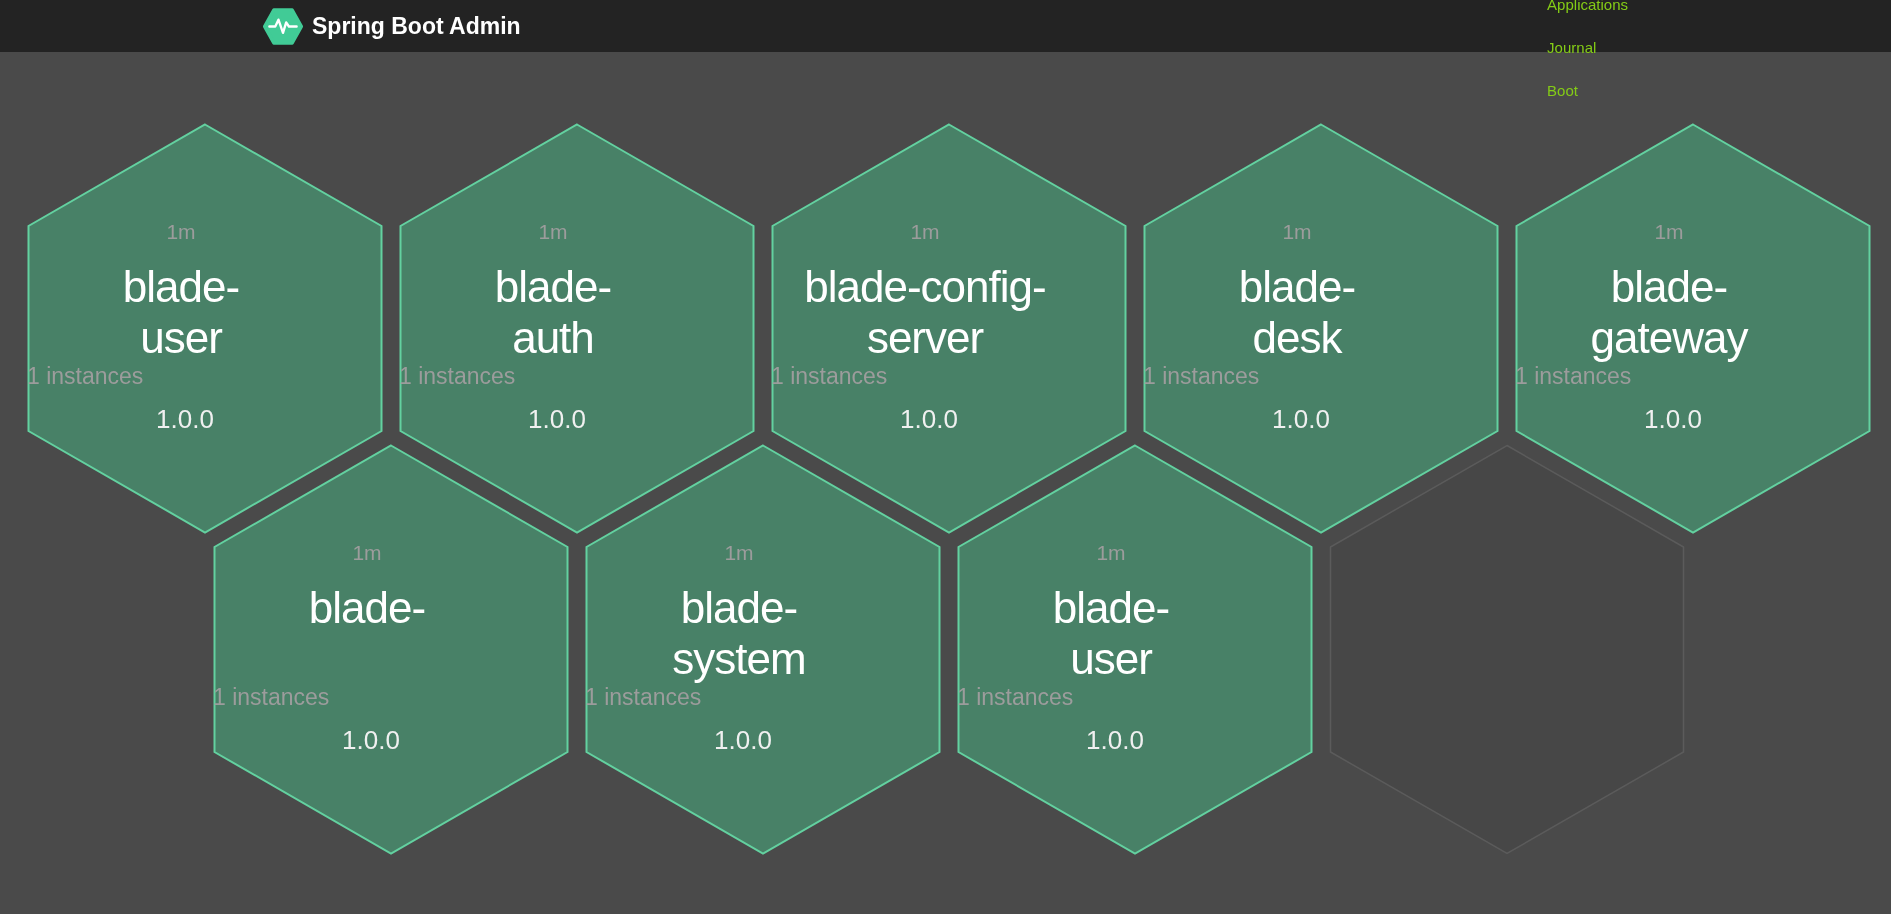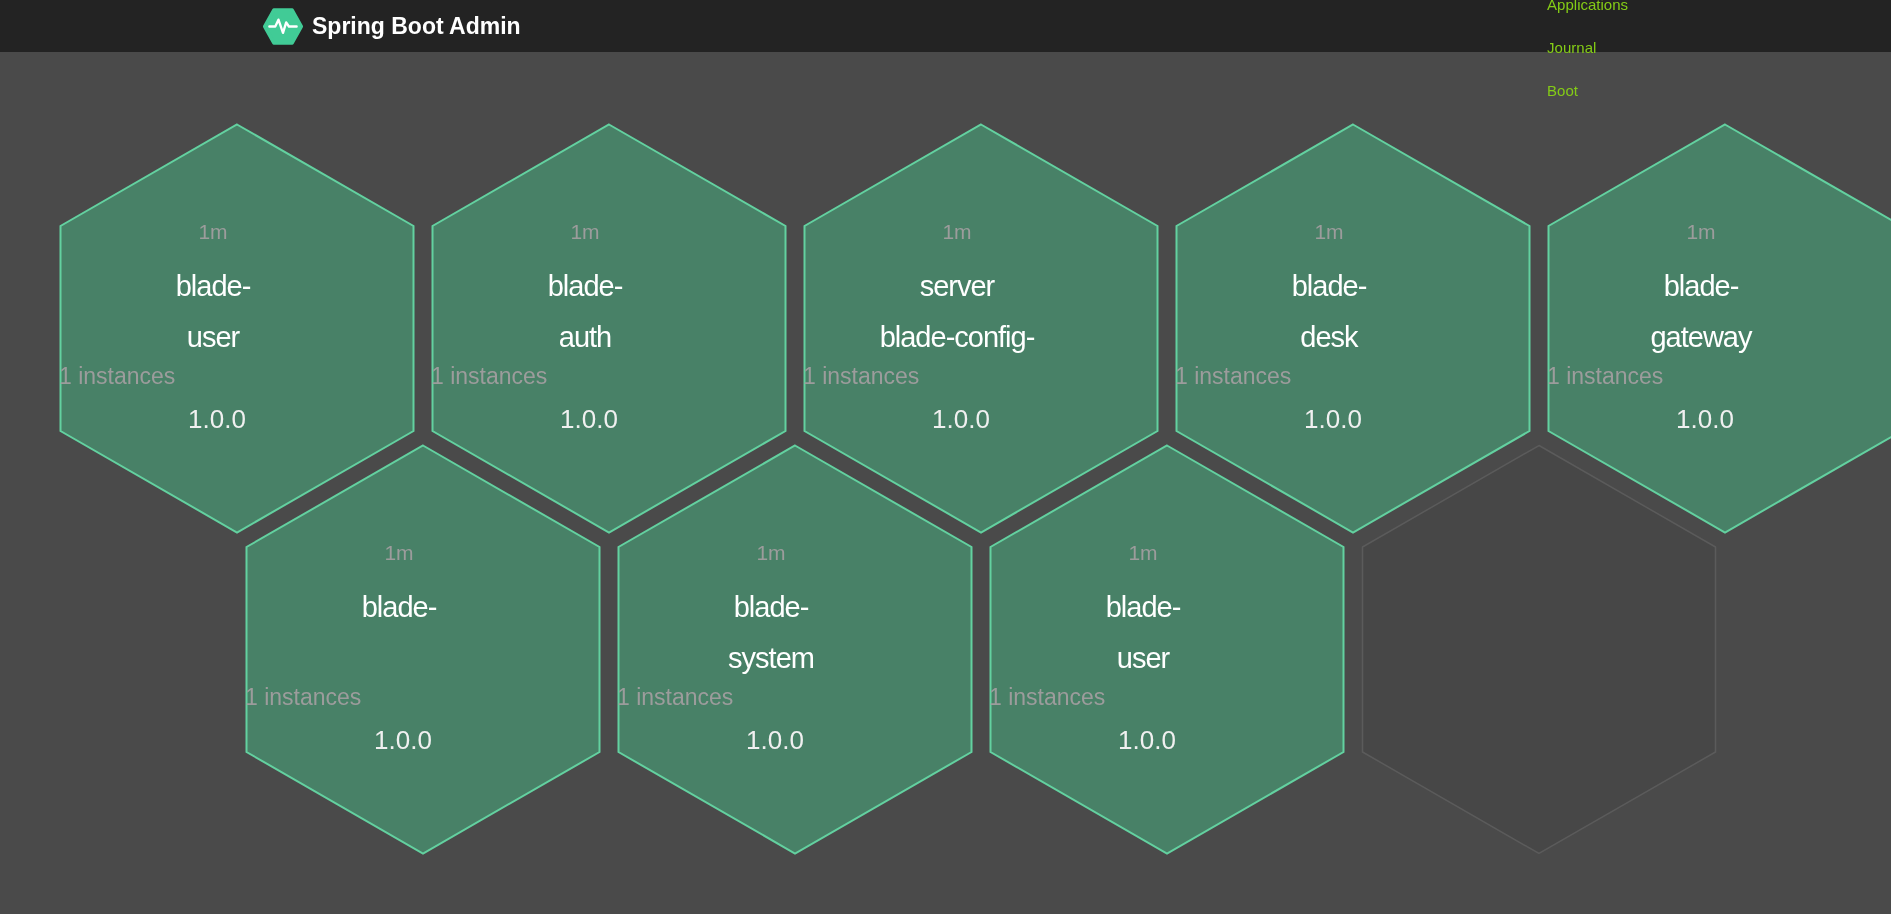--- a/index.html
+++ b/index.html
@@ -32,34 +32,33 @@
   }
   .nav-links li { color: #84cc16; cursor: pointer; white-space: nowrap; }
   .nav-links li.active { color: #ffffff; }
 
   
   .wallboard { position: relative; width: 1891px; height: 862px; }
 
   .hex {
     position: absolute; width: 308px; height: 411px;
     cursor: pointer;
-    margin-left: 32px;
   }
   .hex .shape { position: absolute; left: 0; top: 0; width: 356px; height: 411px; }
   .hex .shape polygon { fill: #488167; stroke: #63d1a0; stroke-width: 2; }
   .hex.empty .shape polygon { fill: rgba(0,0,0,0.04); stroke: #5b5b5b; stroke-width: 1.5; }
   .hex.empty { cursor: default; }
 
   .uptime {
     position: absolute; top: 96px; left: 0; right: 0;
     text-align: center; font-size: 21px; line-height: 26px; color: #9c9c9c;
   }
   .app-name {
     position: absolute; top: 138px; left: 0; right: 0;
-    text-align: center; font-size: 29px; line-height: 51px;
+    text-align: center; font-size: 44px; line-height: 51px;
     color: #ffffff; letter-spacing: -1px;
   }
   .app-name span { display: block; }
   .instances {
     position: absolute; top: 238px; left: 0; right: 0;
     font-size: 23px; line-height: 30px; color: #9c9c9c;
   }
   .version {
     position: absolute; top: 280px; left: 0; right: 0;
     text-align: center; font-size: 26px; line-height: 33px; color: #f0f0f0; padding-left: 8px;
@@ -113,22 +112,22 @@
     <div class="instances">1 instances</div>
     <div class="version">1.0.0</div>
   </div>
 
   <div class="hex" style="left:771px; top:71px;">
     <svg class="shape" viewBox="0 0 356 411">
       <polygon points="178,1.5 354.5,103 354.5,308 178,409.5 1.5,308 1.5,103"></polygon>
     </svg>
     <div class="uptime">1m</div>
     <div class="app-name">
+      <span>blade-config-</span>
       <span>server</span>
-      <span>blade-config-</span>
     </div>
     <div class="instances">1 instances</div>
     <div class="version">1.0.0</div>
   </div>
 
   <div class="hex" style="left:1143px; top:71px;">
     <svg class="shape" viewBox="0 0 356 411">
       <polygon points="178,1.5 354.5,103 354.5,308 178,409.5 1.5,308 1.5,103"></polygon>
     </svg>
     <div class="uptime">1m</div>

